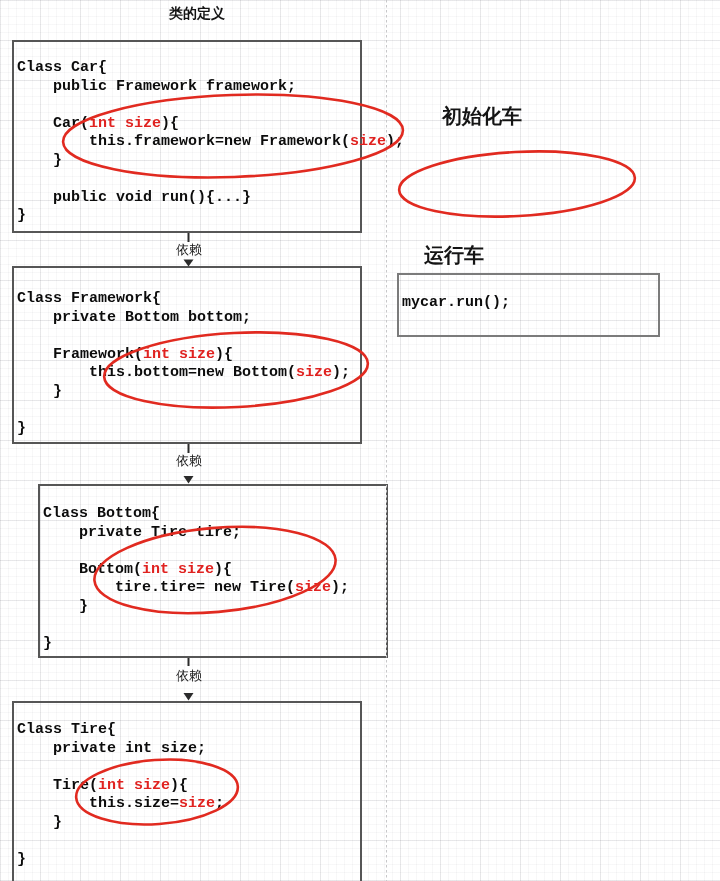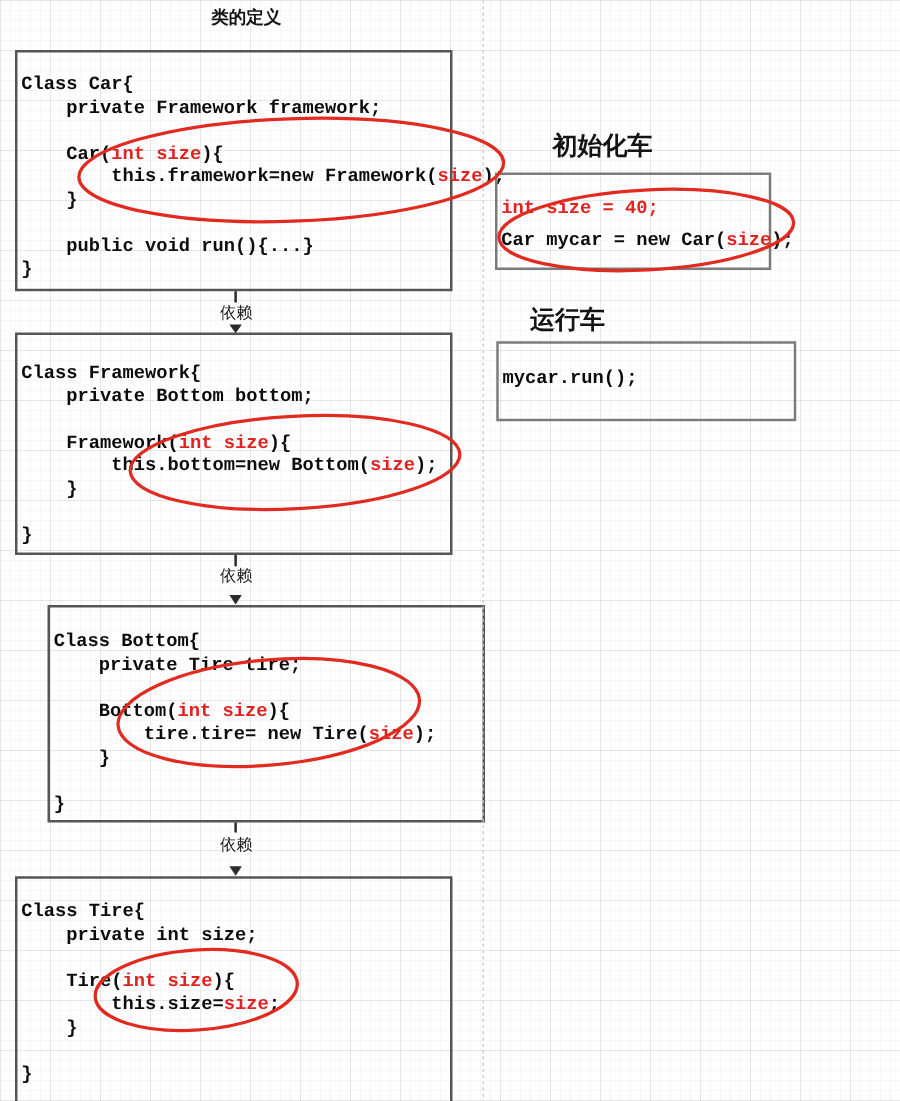--- a/index.html
+++ b/index.html
@@ -45,21 +45,21 @@
 <body>
 
 <div class="canvas">
 
   <div class="title main" style="left:197px;top:5px;">类的定义</div>
   <div class="title sub" style="left:482px;top:103px;">初始化车</div>
   <div class="title sub" style="left:454px;top:242px;">运行车</div>
 
   <div class="codebox" style="left:12px;top:40px;width:350px;height:193px;padding-top:17px;">
       <div class="code-line"><span>Class Car{</span></div>
-      <div class="code-line"><span>    private Framework framework;</span></div>
+      <div class="code-line"><span>    public Framework framework;</span></div>
       <div class="code-line"><span></span></div>
       <div class="code-line"><span>    Car(</span><span class="hl">int size</span><span>){</span></div>
       <div class="code-line"><span>        this.framework=new Framework(</span><span class="hl">size</span><span>);</span></div>
       <div class="code-line"><span>    }</span></div>
       <div class="code-line"><span></span></div>
       <div class="code-line"><span>    public void run(){...}</span></div>
       <div class="code-line"><span>}</span></div>
     </div>
 
   <div class="codebox" style="left:12px;top:266px;width:350px;height:178px;padding-top:22px;">
@@ -88,26 +88,22 @@
       <div class="code-line"><span>Class Tire{</span></div>
       <div class="code-line"><span>    private int size;</span></div>
       <div class="code-line"><span></span></div>
       <div class="code-line"><span>    Tire(</span><span class="hl">int size</span><span>){</span></div>
       <div class="code-line"><span>        this.size=</span><span class="hl">size</span><span>;</span></div>
       <div class="code-line"><span>    }</span></div>
       <div class="code-line"><span></span></div>
       <div class="code-line"><span>}</span></div>
     </div>
 
-  <div class="codebox right wide-lines" style="left:396px;top:138px;width:221px;height:78px;padding-top:14px;">
-      <div class="code-line"><span class="hl">int size = 40;</span></div>
-      <div class="code-line"><span>Car mycar = new Car(</span><span class="hl">size</span><span>);</span></div>
-    </div>
 
-  <div class="codebox right" style="left:397px;top:273px;width:240px;height:64px;padding-top:19px;">
+  <div class="codebox right" style="left:397px;top:273px;width:263px;height:64px;padding-top:19px;">
       <div class="code-line"><span>mycar.run();</span></div>
     </div>
 
   <div class="dep-label" style="left:189px;top:241px;">依赖</div>
   <div class="dep-label" style="left:189px;top:452px;">依赖</div>
   <div class="dep-label" style="left:189px;top:667px;">依赖</div>
 
   <svg class="overlay" width="720" height="881" viewBox="0 0 720 881">
 
     <line x1="386.5" y1="0" x2="386.5" y2="881" stroke="#c7c7c9" stroke-width="1" stroke-dasharray="2.5 2.5"></line>

